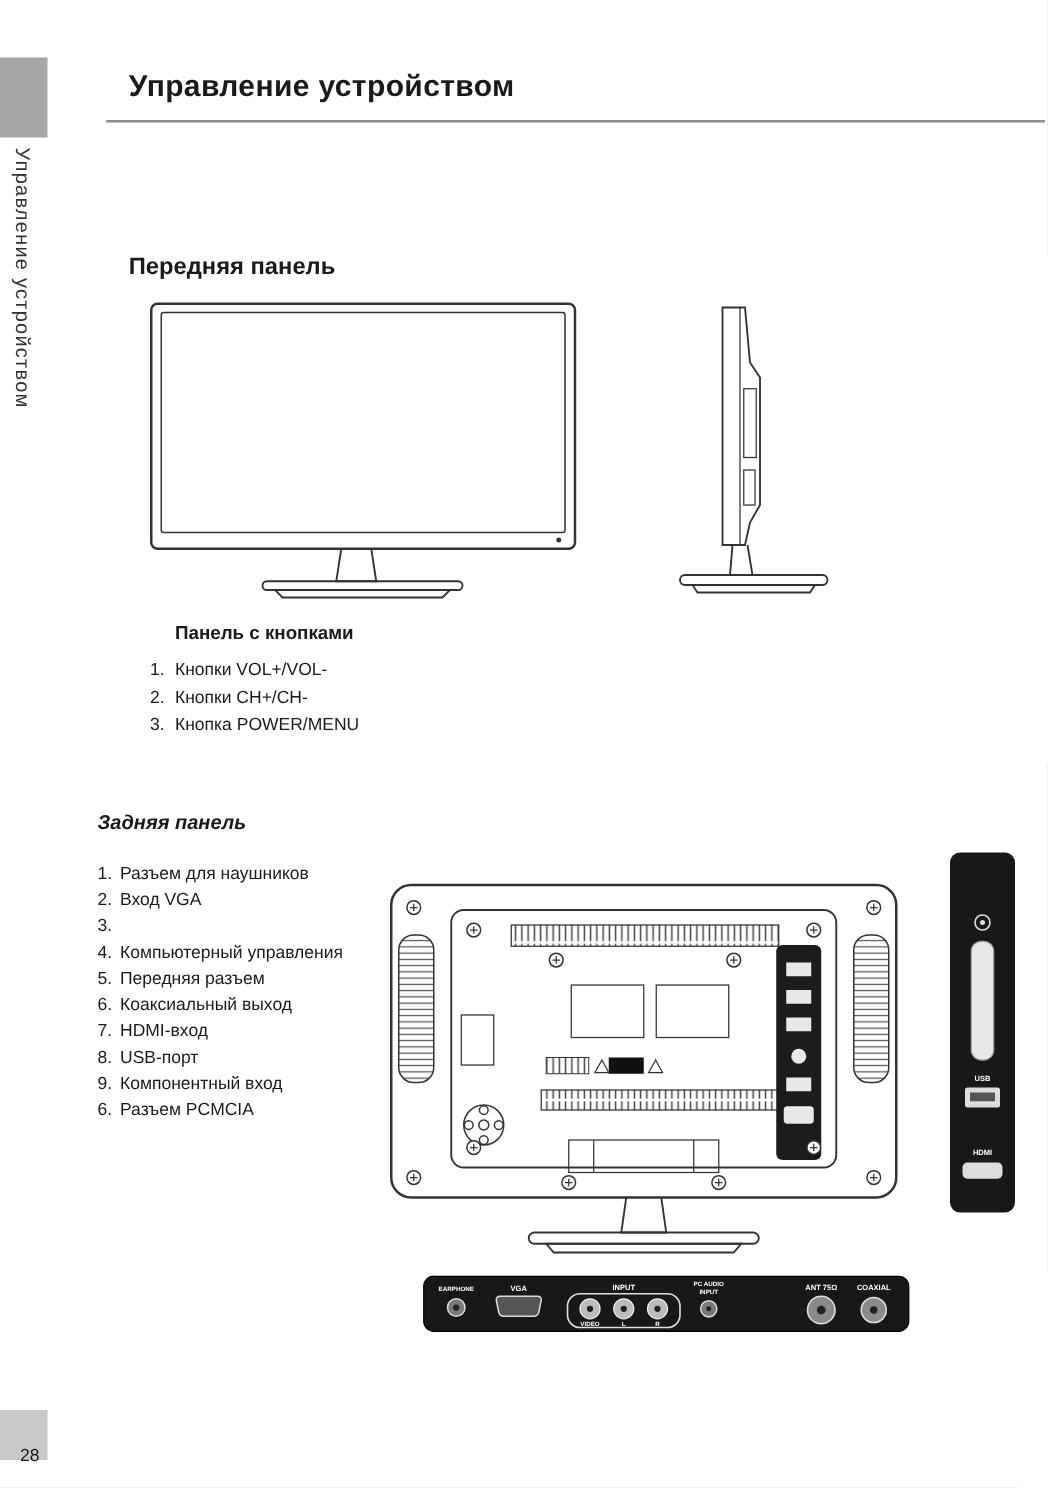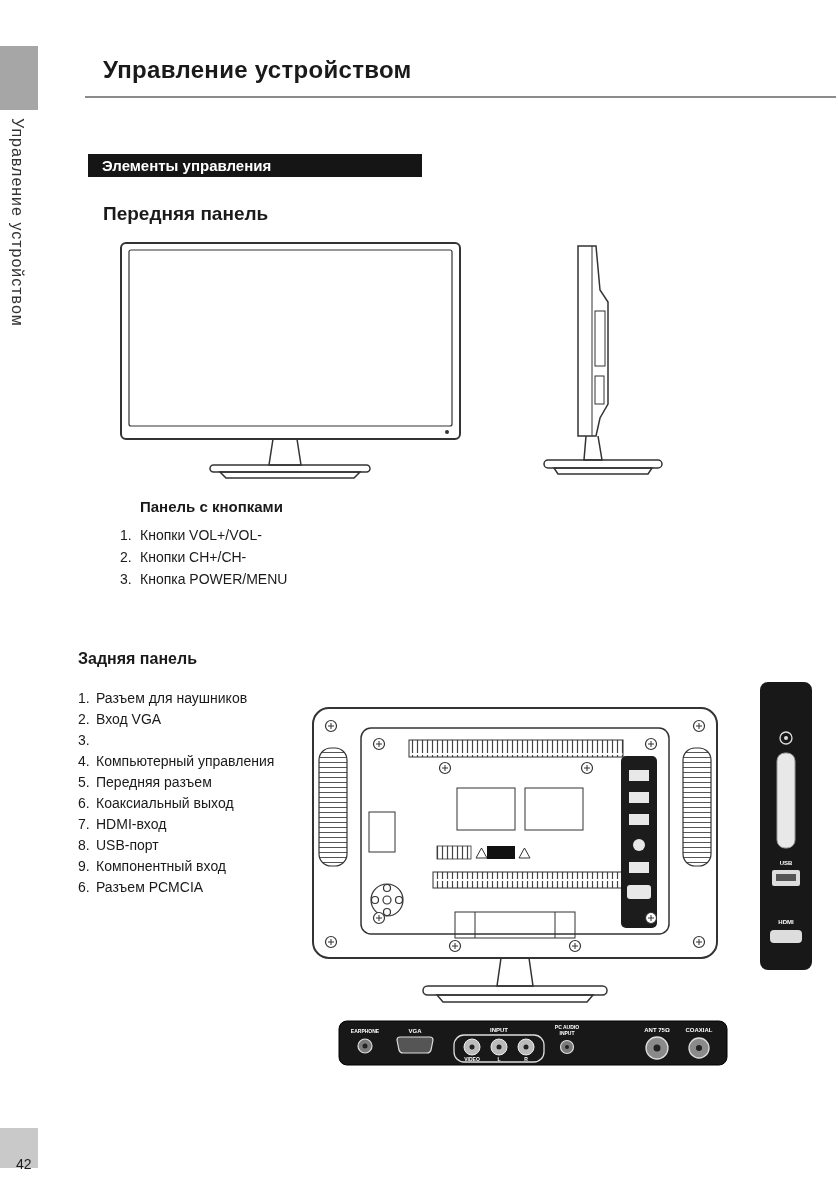--- a/index.html
+++ b/index.html
@@ -22,21 +22,21 @@
   .title-rule { position:absolute; left:85px; top:96px; width:751px; height:2px; background:#8c8c8c; }
 
   .banner {
     position:absolute; left:88px; top:154px; width:334px; height:23px;
     background:#151515; color:#fff; font-size:15px; font-weight:bold;
     line-height:23px; padding-left:14px; box-sizing:border-box;
   }
 
   .front-heading   { position:absolute; left:103px; top:203px; font-size:19px; font-weight:bold; }
   .buttons-heading { position:absolute; left:140px; top:498px; font-size:15px; font-weight:bold; }
-  .back-heading    { position:absolute; left:78px;  top:650px; font-size:16px; font-weight:bold; }
+  .back-heading    { position:absolute; left:78px;  top:650px; font-size:16px; font-weight:bold;font-style:italic; }
 
   .front-list { position:absolute; left:120px; top:524px; font-size:14px; line-height:22px; }
   .back-list  { position:absolute; left:78px;  top:688px; font-size:14px; line-height:21px; }
   .list-item { display:flex; }
   .num { flex:0 0 auto; min-width:18px; }
   .front-list .num { min-width:20px; }
 
   .front-svg        { position:absolute; left:100px; top:236px; }
   .back-svg         { position:absolute; left:305px; top:700px; }
   .side-strip-svg   { position:absolute; left:757px; top:680px; }
@@ -47,26 +47,25 @@
   .s5 { font-size:5px; }
 </style>
 </head>
 <body>
 
 <div class="page">
 
   <div class="gray-block-top"></div>
   <div class="vertical-text">Управление устройством</div>
   <div class="gray-block-bottom"></div>
-  <div class="page-number">42</div>
+  <div class="page-number">28</div>
 
   <h1 class="title">Управление устройством</h1>
   <div class="title-rule"></div>
 
-  <div class="banner">Элементы управления</div>
 
   <div class="front-heading">Передняя панель</div>
 
   <svg class="front-svg" width="620" height="250" viewBox="0 0 620 250">
     <g stroke="#333" fill="none">
       <rect x="21" y="7" width="339" height="196" rx="5" stroke-width="2"></rect>
       <rect x="29" y="14" width="323" height="176" rx="2" stroke-width="1.2"></rect>
       <circle cx="347" cy="196" r="2" fill="#333" stroke="none"></circle>
       <path d="M173,203 L169,229 L201,229 L197,203" stroke-width="1.5"></path>
       <rect x="110" y="229" width="160" height="7" rx="3.5" stroke-width="1.5"></rect>

